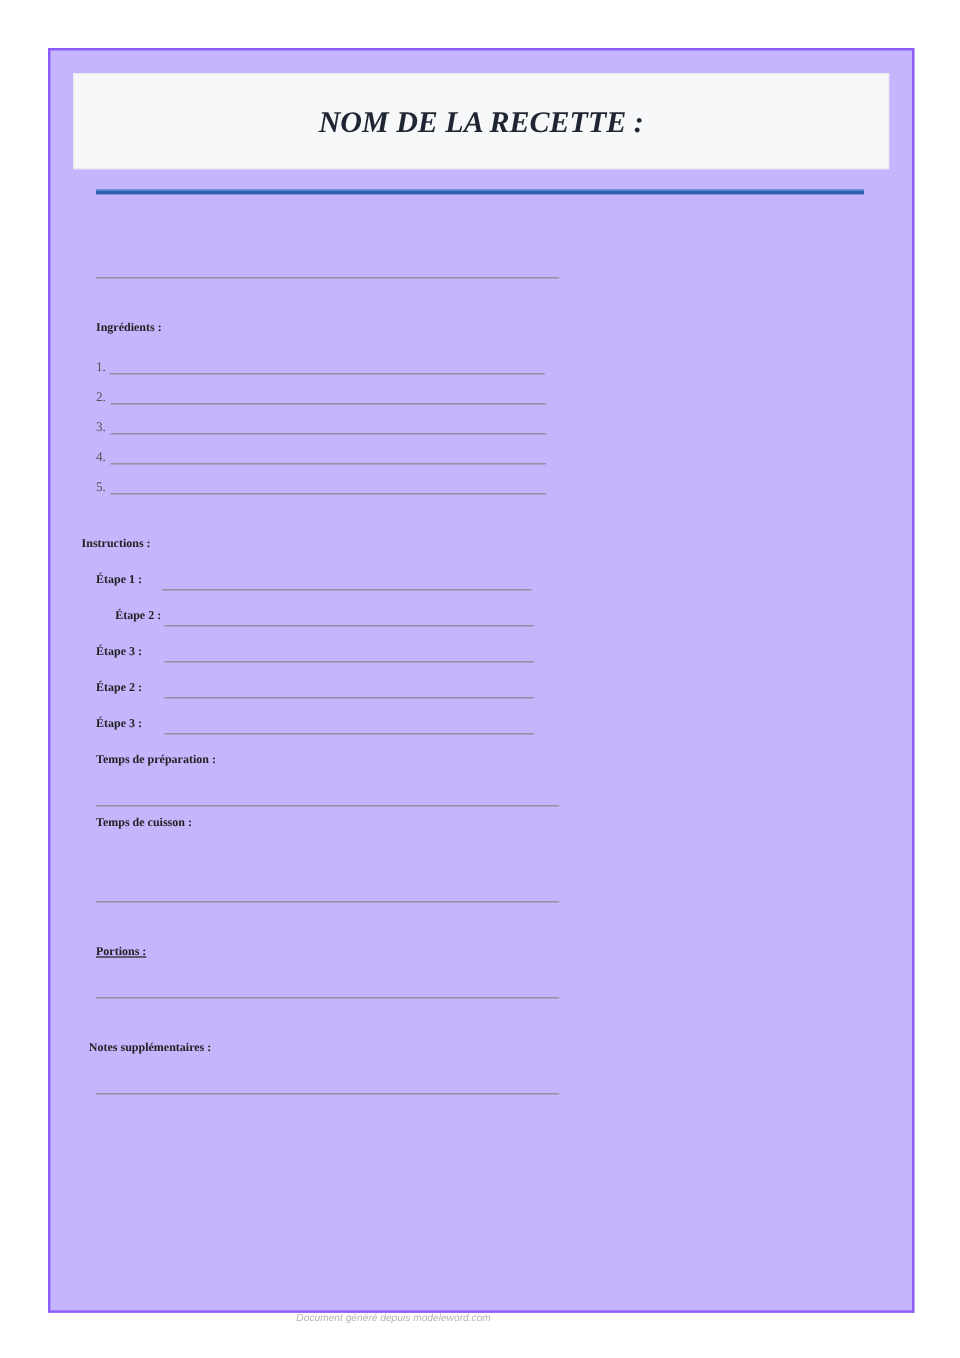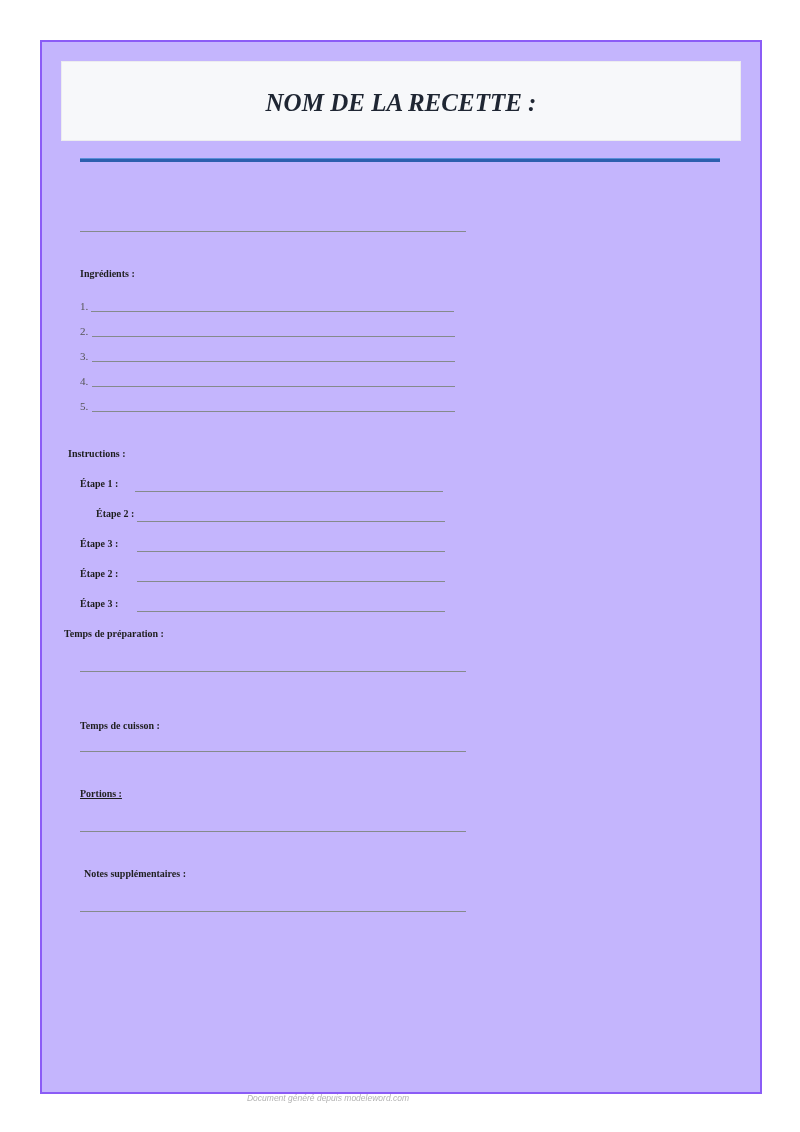--- a/index.html
+++ b/index.html
@@ -139,26 +139,26 @@
   </div>
   <div>
     <span class="label" style="left:80px; top:568px;">Étape 2 :</span>
     <div class="fill-line" style="left:137px; top:581px; width:308px;"></div>
   </div>
   <div>
     <span class="label" style="left:80px; top:598px;">Étape 3 :</span>
     <div class="fill-line" style="left:137px; top:611px; width:308px;"></div>
   </div>
 
-  <div class="label" style="left:64px; top:628px;">Temps de préparation :</div>
+  <div class="label" style="left:80px; top:628px;">Temps de préparation :</div>
   <div class="fill-line" style="left:80px; top:671px; width:386px;"></div>
 
-  <div class="label" style="left:80px; top:720px;font-family:Liberation Serif, serif;">Temps de cuisson :</div>
+  <div class="label" style="left:80px; top:680px;font-family:Liberation Serif, serif;">Temps de cuisson :</div>
   <div class="fill-line" style="left:80px; top:751px; width:386px;"></div>
 
   <div class="label" style="left:80px; top:788px;text-decoration:underline;">Portions :</div>
   <div class="fill-line" style="left:80px; top:831px; width:386px;"></div>
 
-  <div class="label" style="left:84px; top:868px;">Notes supplémentaires :</div>
+  <div class="label" style="left:74px; top:868px;">Notes supplémentaires :</div>
   <div class="fill-line" style="left:80px; top:911px; width:386px;"></div>
 </div>
 
 <div class="footer">Document généré depuis modeleword.com</div>
 
 </body></html>

